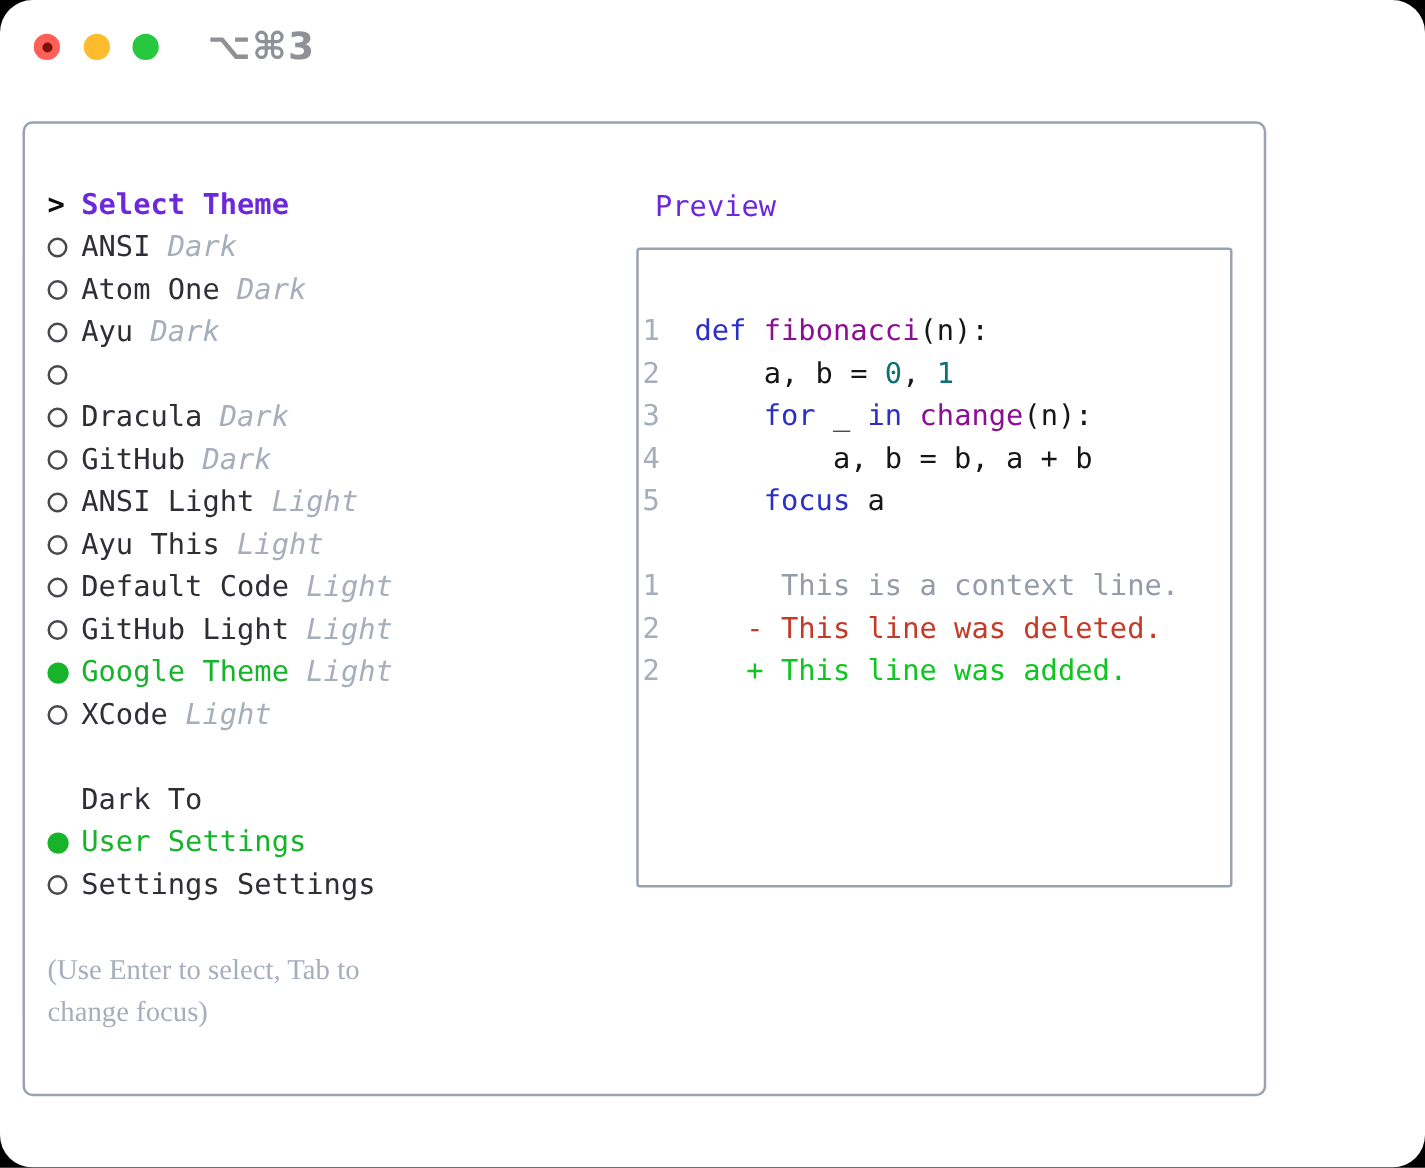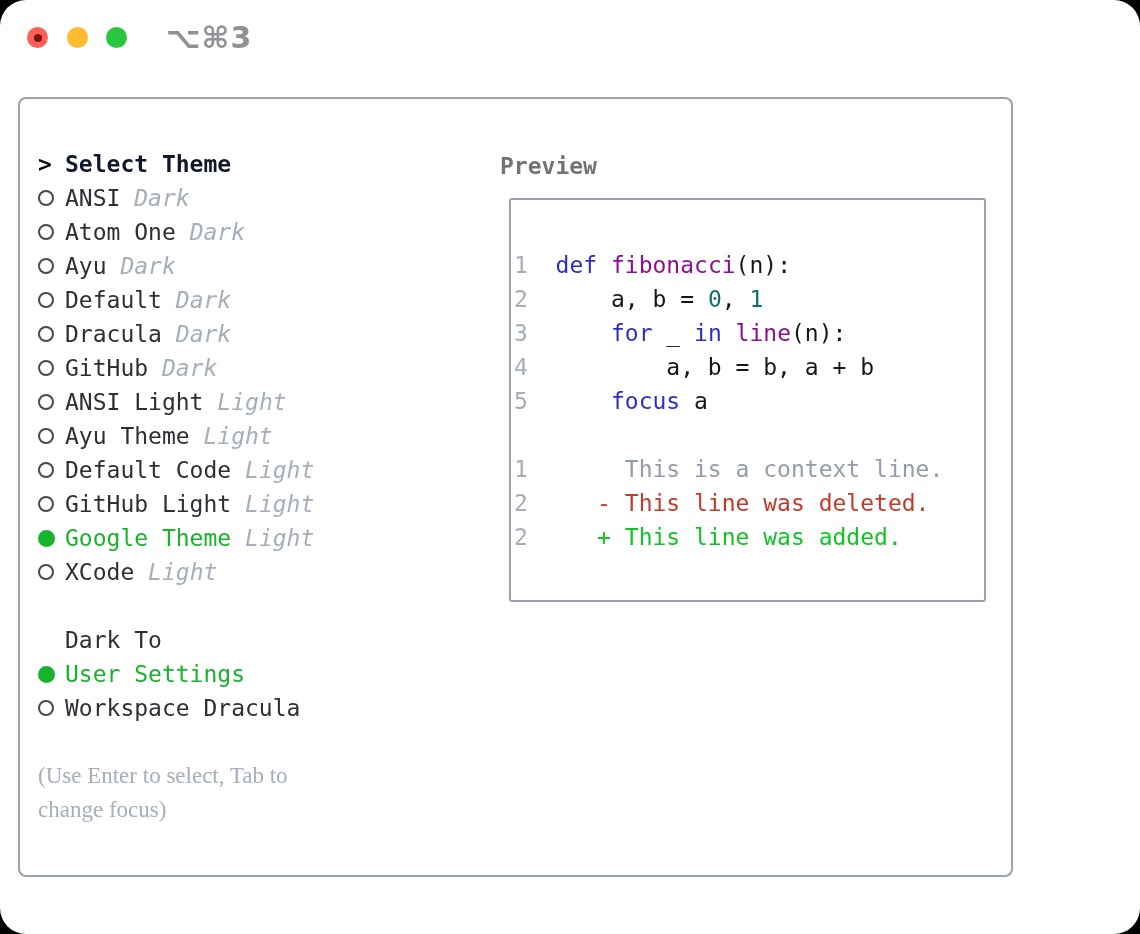--- a/index.html
+++ b/index.html
@@ -49,32 +49,32 @@
   .row { height: 34px; display: flex; align-items: center; }
   .marker { width: 27px; flex: 0 0 27px; display: flex; align-items: center; }
   .focus-caret { font-weight: bold; color: #0c0c0f; }
   .radio {
     width: 16px; height: 16px; border-radius: 50%;
     border: 2px solid #48484f;
   }
   .radio.on { border: none; width: 17px; height: 17px; background: var(--accent_green); }
   .row-text { white-space: pre; color: var(--item_text); }
   .row-text .muted { color: var(--muted_text); font-style: italic; }
-  .row.header .row-text { font-weight: bold; color: #0f172a; }
+  .row.header .row-text { font-weight: bold; color: #6d28d9; }
   .row.selected .row-text { color: var(--accent_green); }
   .help-line { height: 34px; line-height: 34px; white-space: pre; color: var(--muted_text); font-family: Liberation Serif, serif; }
 
   
   .preview-label {
-    position: absolute; left: 480px; top: 50px; height: 34px; line-height: 34px;
-    font-weight: bold; color: #737373;
+    position: absolute; left: 504px; top: 50px; height: 34px; line-height: 34px;
+    font-weight: normal; color: #6d28d9;
   }
   .preview-box {
     position: absolute; left: 489px; top: 99px;
-    width: 477px; height: 404px;
+    width: 477px; height: 512px;
     border: 2px solid var(--frame_border);
     border-radius: 3px;
     background: #fff;
     padding: 48px 0 0 3px;
     overflow: hidden;
   }
   .pv-line { height: 34px; line-height: 34px; white-space: pre; }
   .tok-ln  { color: var(--line_number); }
   .tok-pl  { color: var(--code_plain); }
   .tok-kw  { color: var(--code_keyword); }
@@ -122,21 +122,20 @@
         <div class="row">
           <span class="marker">
             <span class="radio"></span>
           </span>
           <span class="row-text"><span>Ayu</span><span> </span><span class="muted">Dark</span></span>
         </div>
         <div class="row">
           <span class="marker">
             <span class="radio"></span>
           </span>
-          <span class="row-text"><span>Default</span><span> </span><span class="muted">Dark</span></span>
         </div>
         <div class="row">
           <span class="marker">
             <span class="radio"></span>
           </span>
           <span class="row-text"><span>Dracula</span><span> </span><span class="muted">Dark</span></span>
         </div>
         <div class="row">
           <span class="marker">
             <span class="radio"></span>
@@ -146,21 +145,21 @@
         <div class="row">
           <span class="marker">
             <span class="radio"></span>
           </span>
           <span class="row-text"><span>ANSI Light</span><span> </span><span class="muted">Light</span></span>
         </div>
         <div class="row">
           <span class="marker">
             <span class="radio"></span>
           </span>
-          <span class="row-text"><span>Ayu Theme</span><span> </span><span class="muted">Light</span></span>
+          <span class="row-text"><span>Ayu This</span><span> </span><span class="muted">Light</span></span>
         </div>
         <div class="row">
           <span class="marker">
             <span class="radio"></span>
           </span>
           <span class="row-text"><span>Default Code</span><span> </span><span class="muted">Light</span></span>
         </div>
         <div class="row">
           <span class="marker">
             <span class="radio"></span>
@@ -190,36 +189,36 @@
         <div class="row selected">
           <span class="marker">
             <span class="radio on"></span>
           </span>
           <span class="row-text"><span>User Settings</span></span>
         </div>
         <div class="row">
           <span class="marker">
             <span class="radio"></span>
           </span>
-          <span class="row-text"><span>Workspace Dracula</span></span>
+          <span class="row-text"><span>Settings Settings</span></span>
         </div>
         <div class="row">
           <span class="marker"></span>
           <span class="row-text"></span>
         </div>
         <div class="help-line">(Use Enter to select, Tab to</div>
         <div class="help-line">change focus)</div>
       </div>
 
     <div class="preview-label">Preview</div>
 
     <div class="preview-box">
         <div class="pv-line"><span class="tok-ln">1</span><span class="tok-pl">  </span><span class="tok-kw">def</span><span class="tok-pl"> </span><span class="tok-fn">fibonacci</span><span class="tok-pl">(n):</span></div>
         <div class="pv-line"><span class="tok-ln">2</span><span class="tok-pl">      a, b = </span><span class="tok-lit">0</span><span class="tok-pl">, </span><span class="tok-lit">1</span></div>
-        <div class="pv-line"><span class="tok-ln">3</span><span class="tok-pl">      </span><span class="tok-kw">for</span><span class="tok-pl"> _ </span><span class="tok-kw">in</span><span class="tok-pl"> </span><span class="tok-fn">line</span><span class="tok-pl">(n):</span></div>
+        <div class="pv-line"><span class="tok-ln">3</span><span class="tok-pl">      </span><span class="tok-kw">for</span><span class="tok-pl"> _ </span><span class="tok-kw">in</span><span class="tok-pl"> </span><span class="tok-fn">change</span><span class="tok-pl">(n):</span></div>
         <div class="pv-line"><span class="tok-ln">4</span><span class="tok-pl">          a, b = b, a + b</span></div>
         <div class="pv-line"><span class="tok-ln">5</span><span class="tok-pl">      </span><span class="tok-kw">focus</span><span class="tok-pl"> a</span></div>
         <div class="pv-line"></div>
         <div class="pv-line"><span class="tok-ln">1</span><span class="tok-ctx">       This is a context line.</span></div>
         <div class="pv-line"><span class="tok-ln">2</span><span class="tok-del">     - This line was deleted.</span></div>
         <div class="pv-line"><span class="tok-ln">2</span><span class="tok-add">     + This line was added.</span></div>
       </div>
 
   </div>
 

